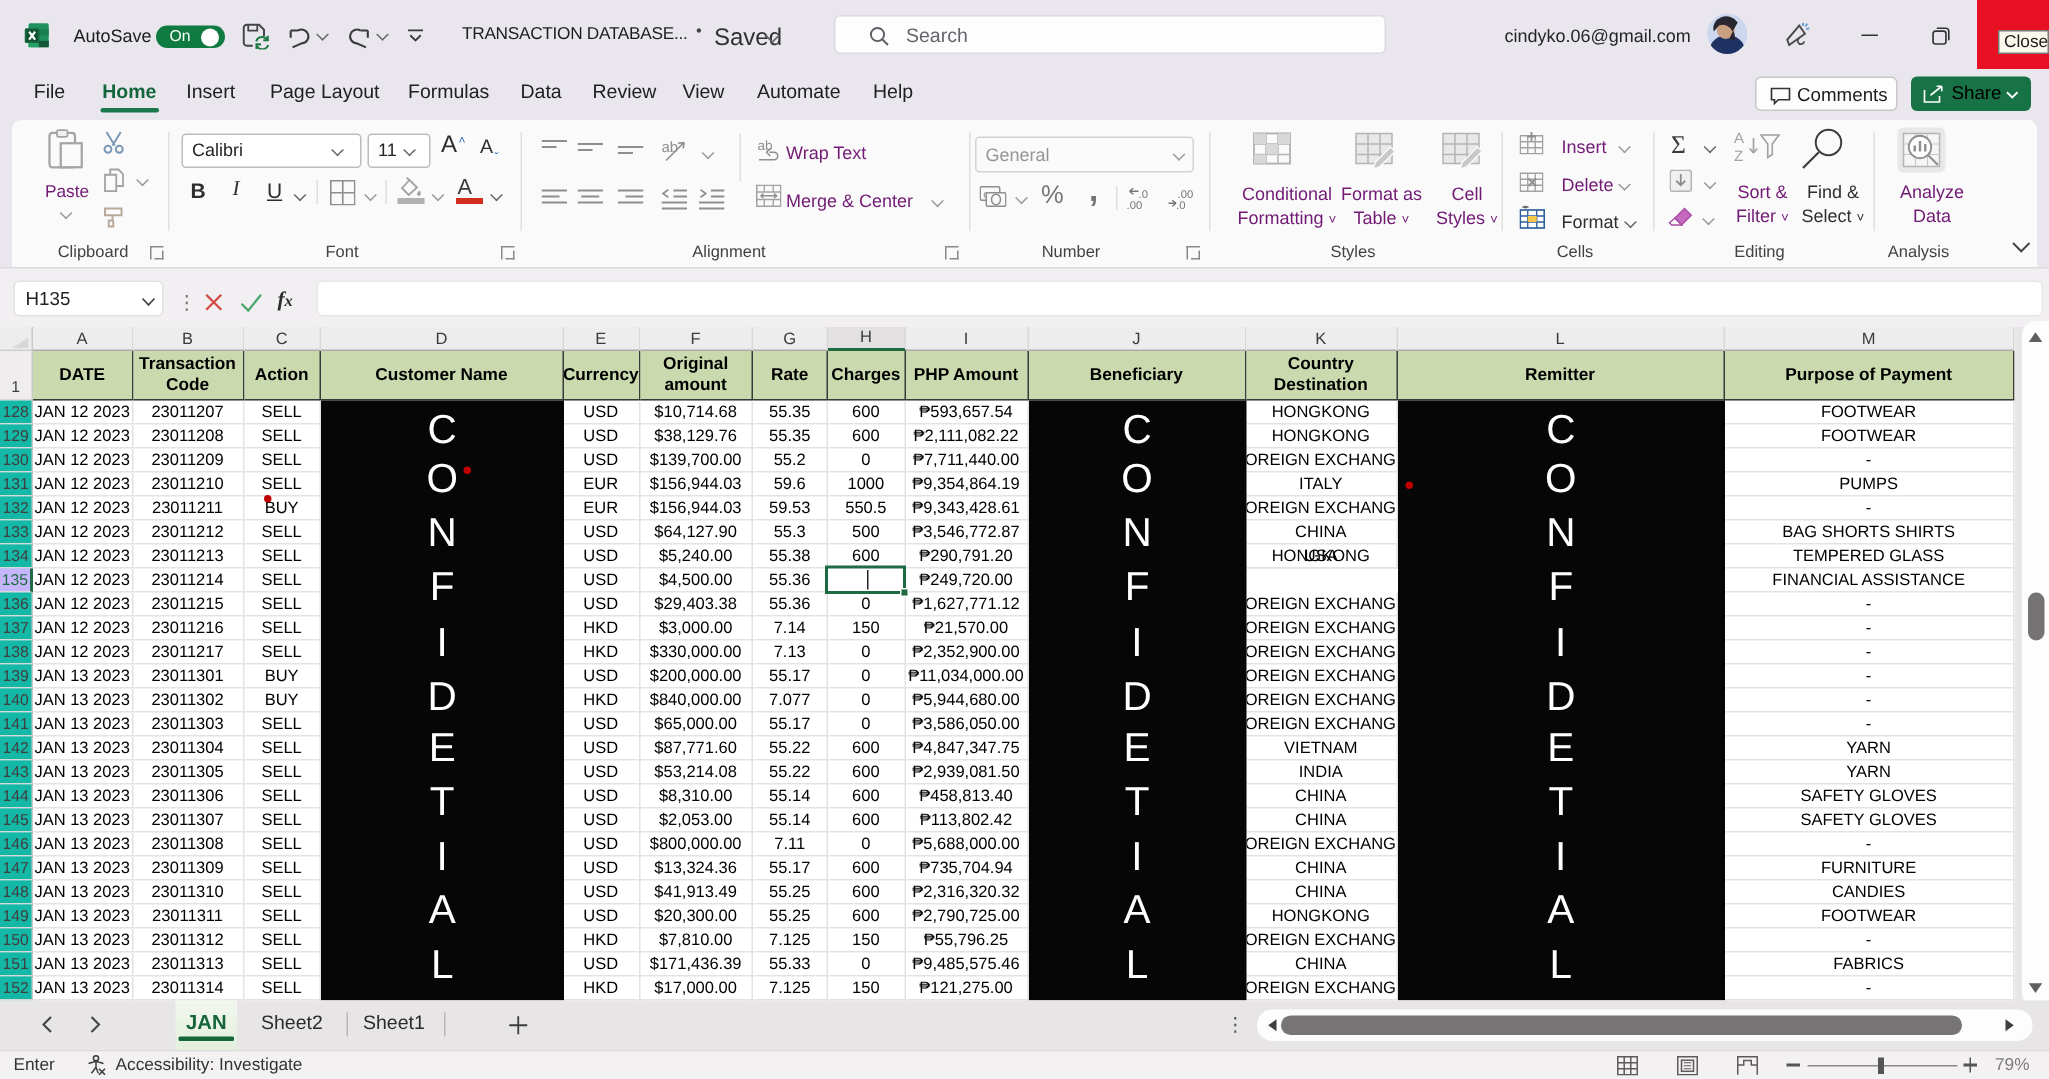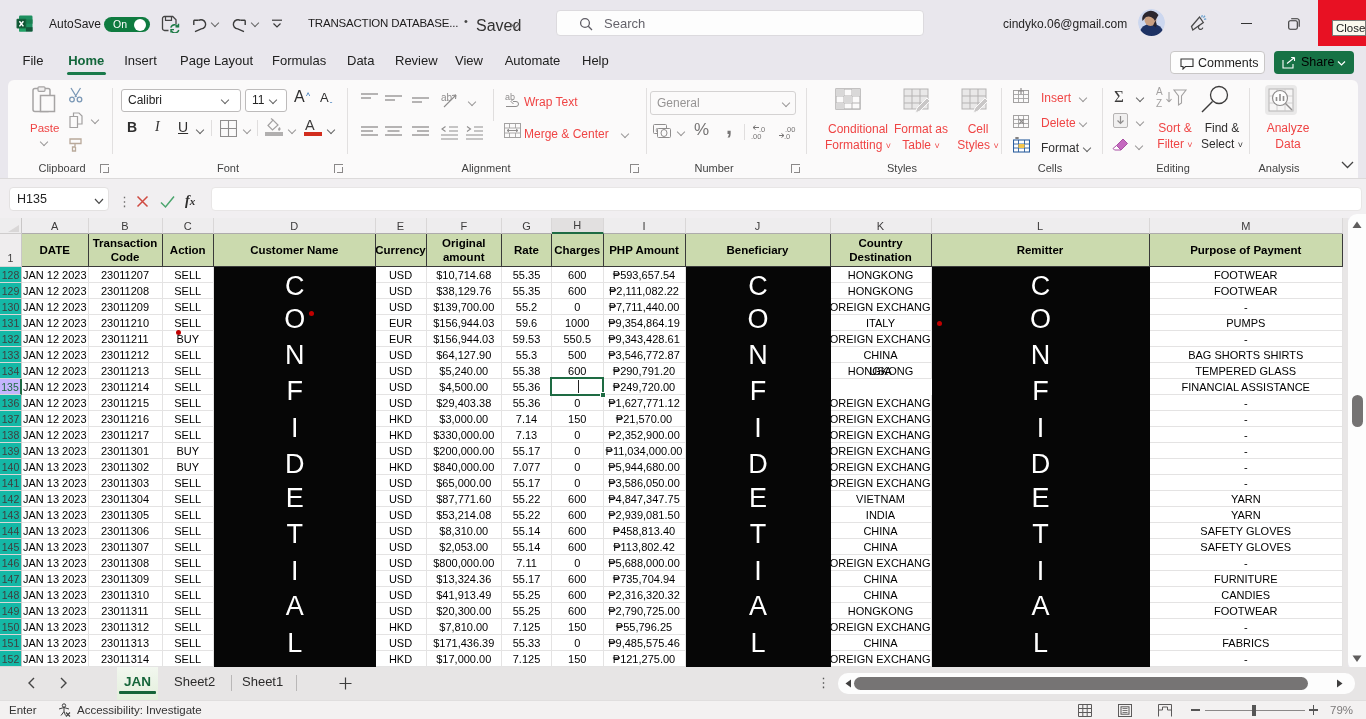--- a/index.html
+++ b/index.html
@@ -9,21 +9,21 @@
 #titlebar{left:0;top:0;width:1366px;height:46px;background:#e9e7ed;position:absolute}
 #tabsrow{left:0;top:46px;width:1366px;height:34px;background:#e9e7ed;position:absolute}
 .ttxt{position:absolute;font-size:12px;color:#1d1c1c;white-space:nowrap}
 #searchbox{position:absolute;left:556px;top:10px;width:368px;height:26px;background:#fdfdfd;border:1px solid #dcdade;border-radius:4px}
 #searchbox span{position:absolute;left:47px;top:5px;font-size:13px;color:#65636b}
 .tab{position:absolute;top:0;height:30px;font-size:13px;color:#202020;white-space:nowrap}
 
 #ribbon{left:8px;top:80px;width:1350px;height:98px;background:#fbfafa;position:absolute;border-radius:6px 6px 0 0}
 .glabel{position:absolute;font-size:11px;color:#424242;white-space:nowrap;top:82px}
 .gsep{position:absolute;top:8px;width:1px;height:66px;background:#e2e0e0}
-.gi{position:absolute;color:#ef4444;font-size:11px;white-space:nowrap}
+.gi{position:absolute;color:#701a75;font-size:11px;white-space:nowrap}
 .gid{color:#2f2e2e}
 .launch{position:absolute;width:9px;height:9px;border-left:1px solid #8a8888;border-top:1px solid #8a8888}
 .launch:after{content:"";position:absolute;left:2px;top:2px;width:5px;height:5px;border-right:1.5px solid #8a8888;border-bottom:1.5px solid #8a8888}
 .combo{position:absolute;background:#fff;border:1px solid #bdbbbb;border-radius:3px;font-size:12px;color:#252525;padding-left:6px}
 .chev{position:absolute;width:7px;height:7px}
 .chev:after{content:"";position:absolute;left:0;top:0;width:5px;height:5px;border-right:1.2px solid #666;border-bottom:1.2px solid #666;transform:rotate(45deg)}
 .chevg:after{border-color:#9a9898}
 
 #fbar{left:0;top:178px;width:1366px;height:40px;background:#f1eff1;position:absolute;border-top:1px solid #dcdada}
 .fbox{position:absolute;background:#fff;border-radius:4px;top:8px;height:24px}

